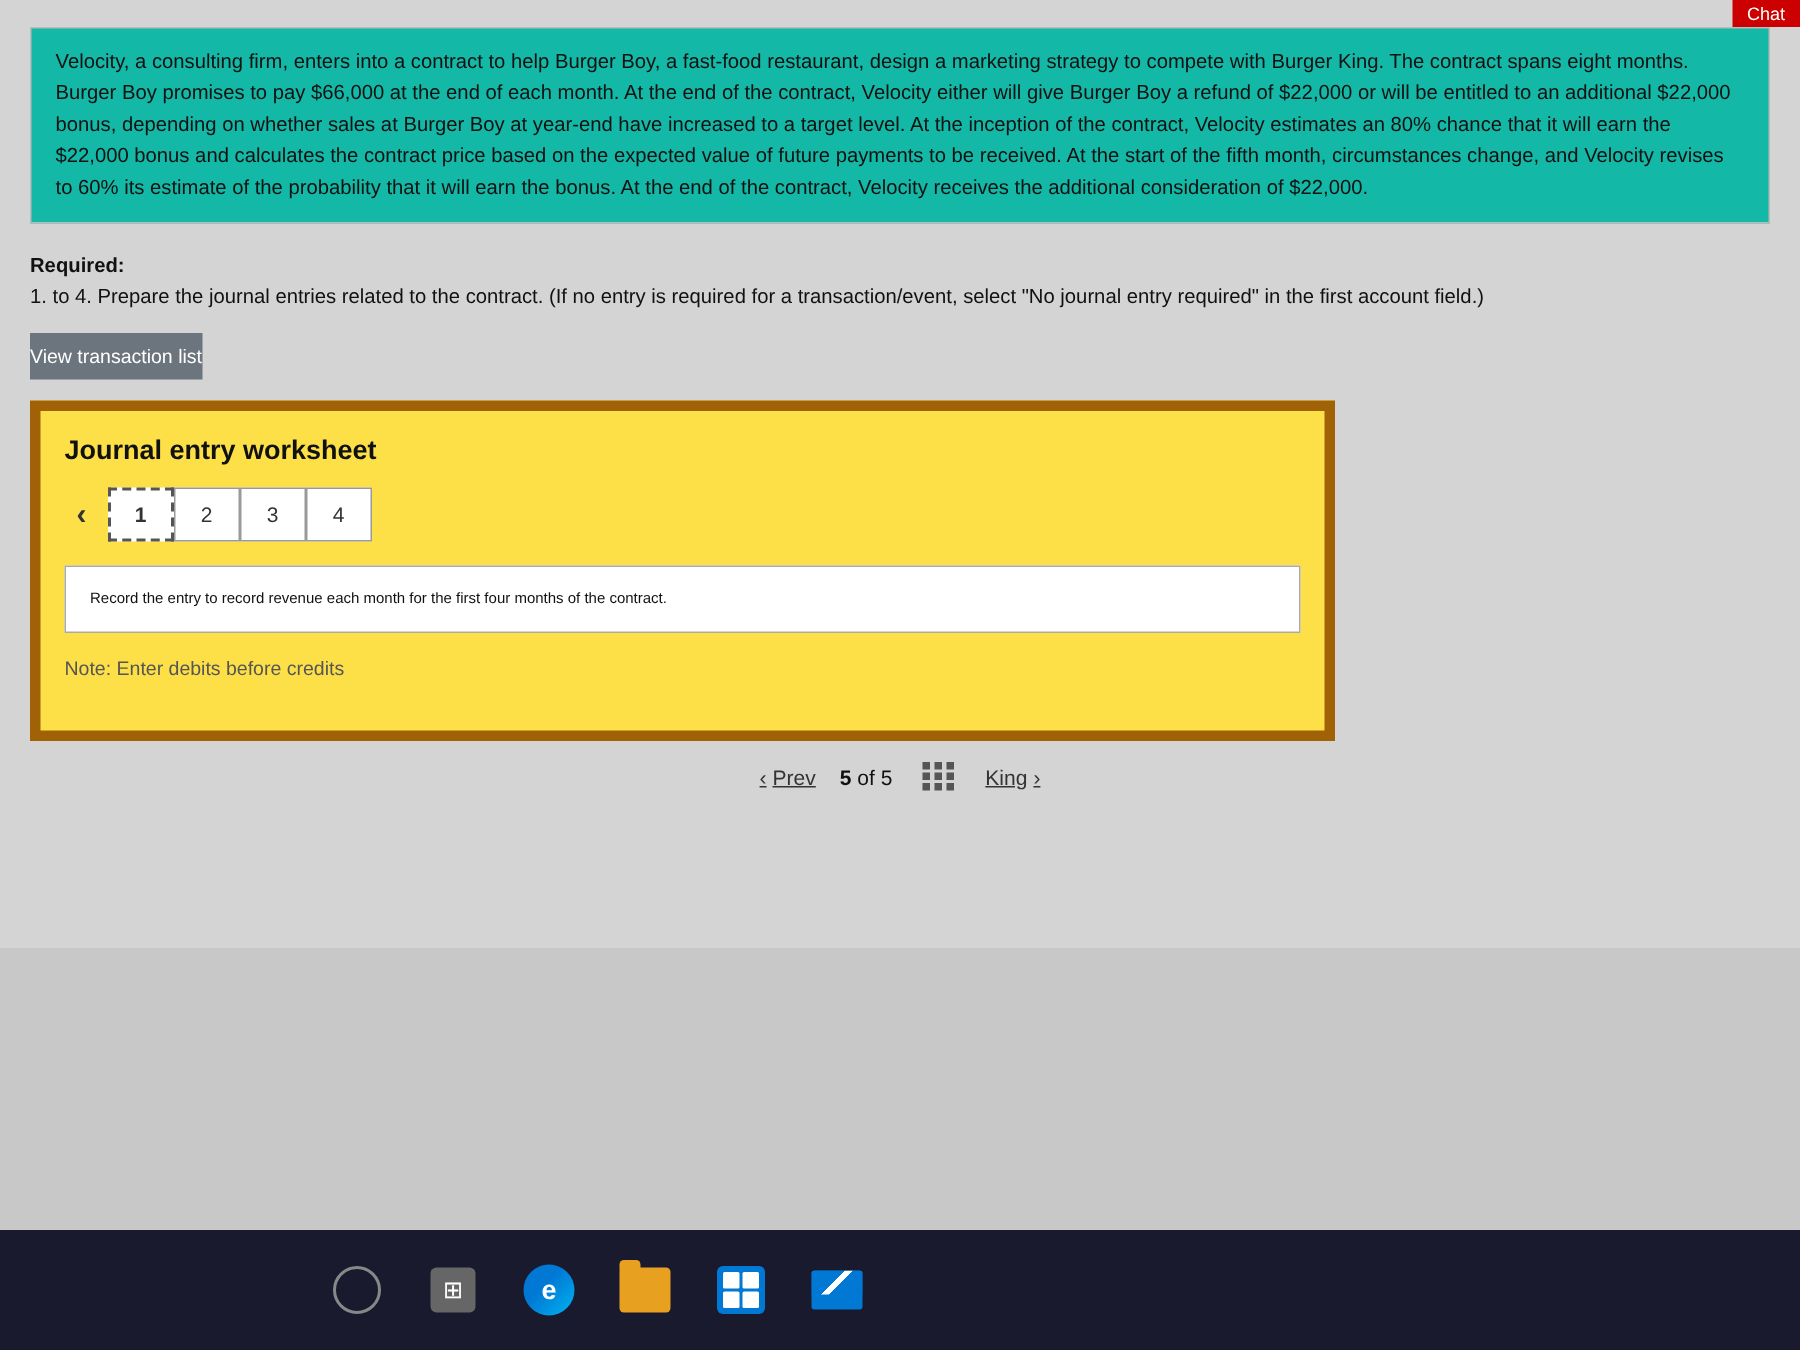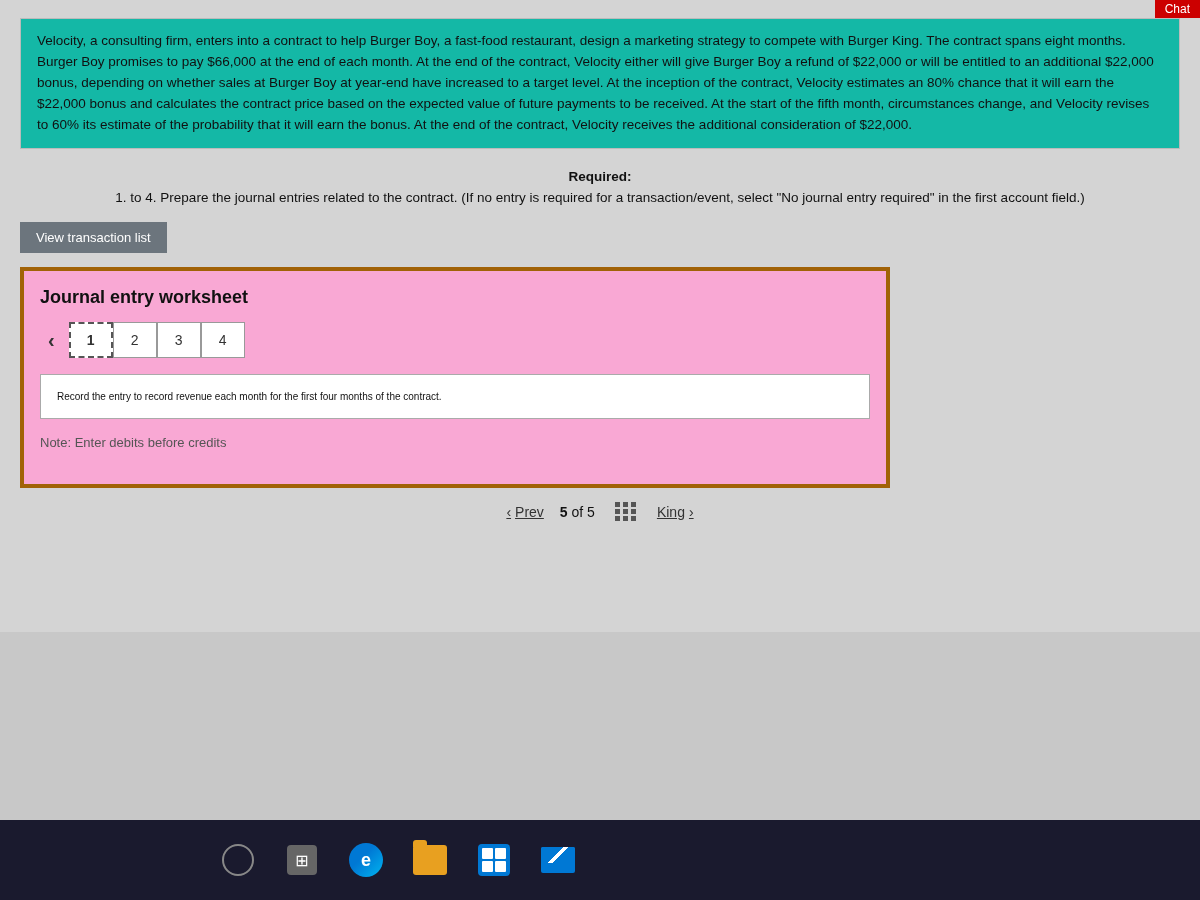--- a/index.html
+++ b/index.html
@@ -33,41 +33,40 @@
     }
 
     .required-section {
       margin-bottom: 14px;
     }
 
     .required-section p {
       font-size: 13.5px;
       color: #111;
       line-height: 1.55;
-      text-align: center;
     }
 
     .required-section strong {
       font-weight: bold;
     }
 
     .view-transaction-btn {
       display: inline-block;
       background: #6c757d;
       color: white;
       border: none;
-      padding: 8px 16px;
+      padding: 8px 0;
       font-size: 13px;
       cursor: pointer;
       margin-bottom: 14px;
     }
 
     .journal-worksheet {
-      background: #f9a8d4;
-      border: 4px solid #a16207;
+      background: #fde047;
+      border: 7px solid #a16207;
       padding: 16px 16px 20px 16px;
       width: 870px;
     }
 
     .journal-worksheet h2 {
       font-size: 18px;
       font-weight: bold;
       margin-bottom: 14px;
       color: #111;
     }

